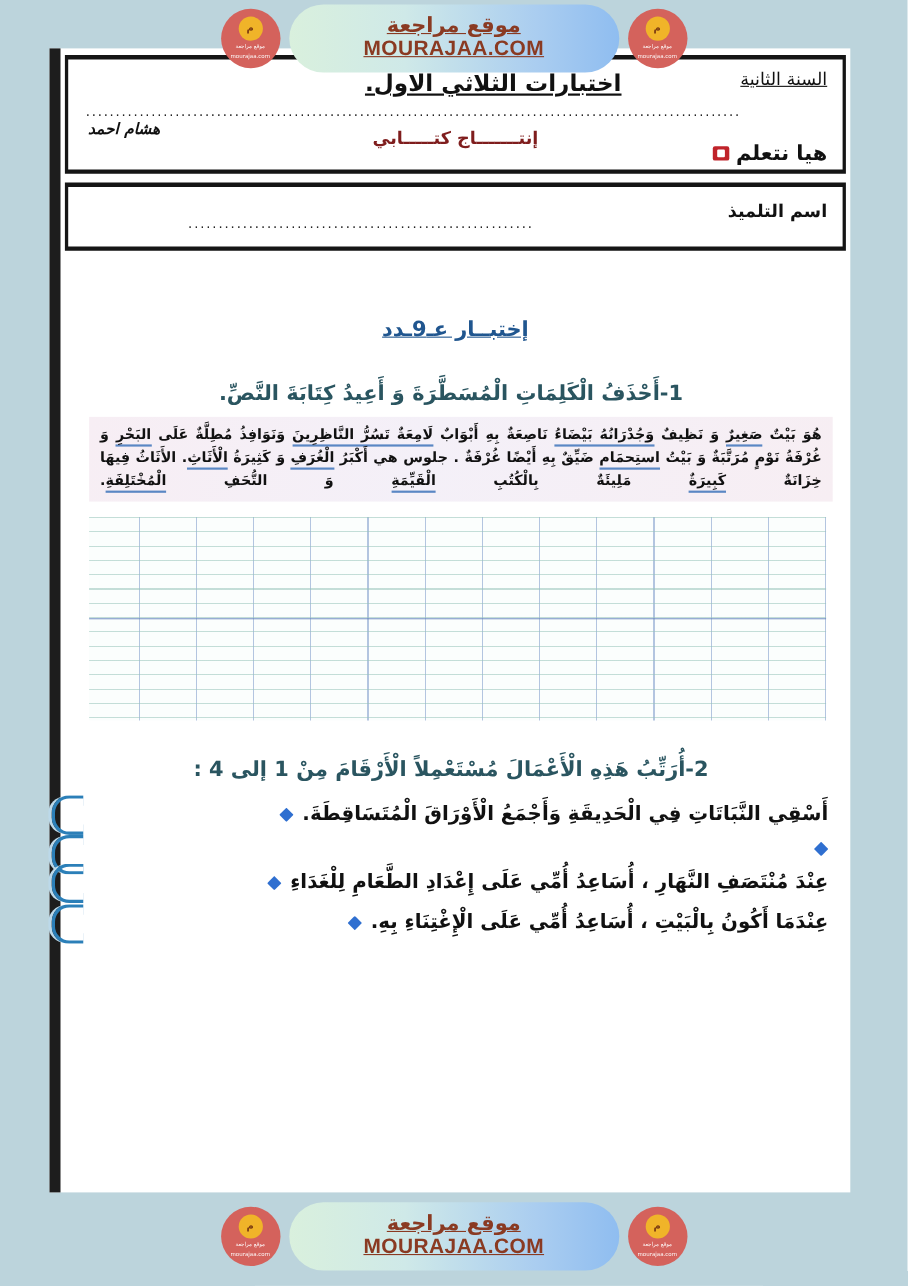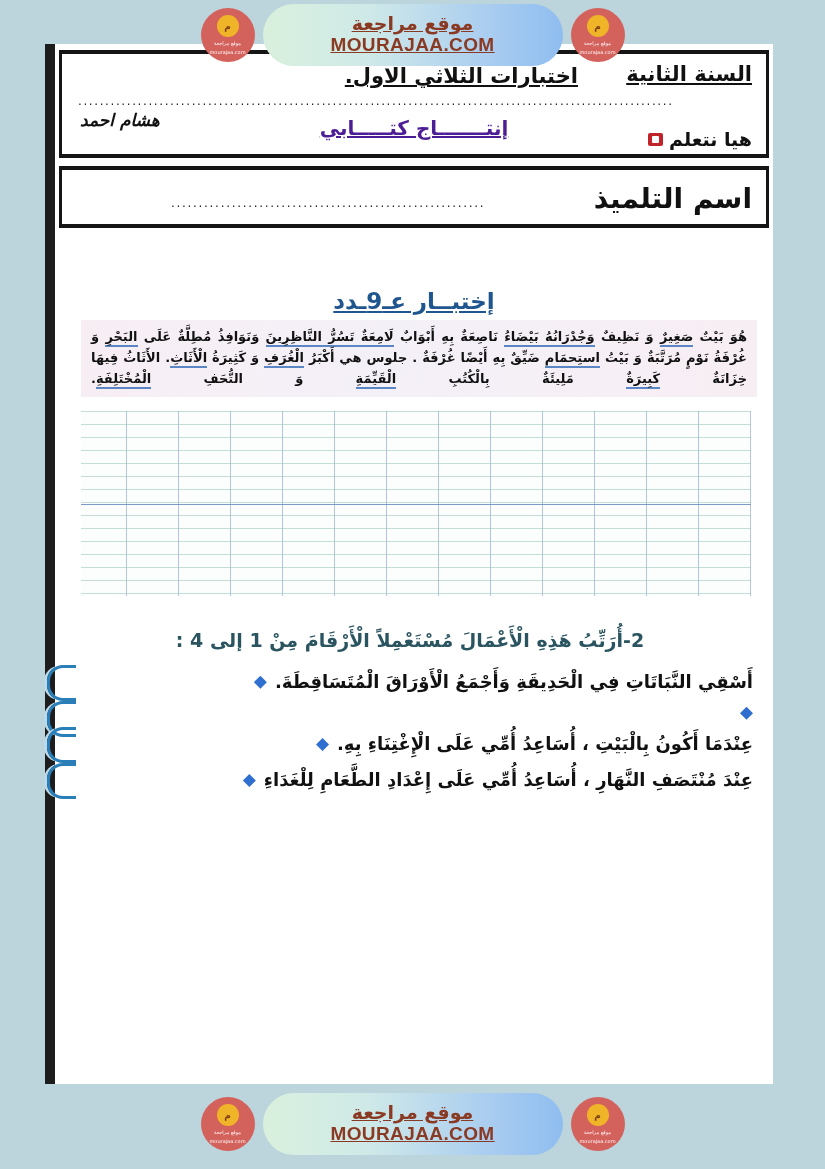--- a/index.html
+++ b/index.html
@@ -61,24 +61,24 @@
   .hdr-box{
     position:absolute;left:14px;right:4px;
     border-top:4px solid #151515;border-bottom:4px solid #151515;
     background:#fff;box-sizing:border-box;
   }
   .hdr-1{top:6px;height:108px;border-left:3px solid #151515;border-right:3px solid #151515;}
   .hdr-2{top:122px;height:62px;border-left:3px solid #151515;border-right:3px solid #151515;}
 
   .h-year{
     position:absolute;top:8px;right:14px;
-    font-size:21px;font-weight:bold;color:#111;text-decoration:underline;
+    font-size:16px;font-weight:normal;color:#111;text-decoration:underline;
   }
   .h-exam{
-    position:absolute;top:10px;right:188px;
+    position:absolute;top:10px;right:201px;
     font-size:21px;font-weight:bold;color:#111;text-decoration:underline;
   }
   .h-dots{
     position:absolute;top:40px;left:16px;right:16px;
     font-size:12px;color:#222;letter-spacing:1.6px;
     white-space:nowrap;overflow:hidden;direction:ltr;
   }
   .h-learn{
     position:absolute;top:74px;right:14px;
     font-size:19px;font-weight:bold;color:#111;
@@ -87,42 +87,42 @@
   .flag-icon{
     display:inline-block;width:15px;height:13px;background:#c0232a;
     border-radius:2px;position:relative;
   }
   .flag-icon::after{
     content:"";position:absolute;inset:3px 4px;background:#fff;
     border-radius:1px;
   }
   .h-prod{
     position:absolute;top:62px;left:0;right:0;text-align:center;
-    font-size:20px;font-weight:bold;color:#4c1d95;letter-spacing:1px;text-decoration:underline;
+    font-size:16px;font-weight:bold;color:#7f1d1d;letter-spacing:1px;
   }
   .h-sign{
     position:absolute;top:56px;left:18px;
-    font-size:17px;font-weight:bold;color:#111;font-style:italic;
+    font-size:14px;font-weight:bold;color:#111;font-style:italic;
   }
   .h-pupil{
     position:absolute;top:12px;right:14px;
-    font-size:28px;font-weight:bold;color:#111;
+    font-size:16px;font-weight:bold;color:#111;
   }
   .h-pupil-dots{
     position:absolute;top:26px;right:155px;width:440px;
     font-size:12px;color:#222;letter-spacing:1.7px;
     white-space:nowrap;overflow:hidden;direction:ltr;
   }
 
   
   .content{position:absolute;left:14px;right:4px;top:196px;bottom:0;}
 
   .exam-title{
     text-align:center;margin-top:48px;
-    font-size:23px;font-weight:bold;color:#20568f;
+    font-size:19px;font-weight:bold;color:#20568f;
     text-decoration:underline;letter-spacing:1px;
   }
 
   .q{
     margin:30px 18px 0 10px;text-align:center;
     font-size:19px;font-weight:bold;color:#2a5560;line-height:1.5;
   }
   .q1{margin-top:34px;}
 
   .passage{
@@ -213,20 +213,21 @@
 
   <div class="hdr-box hdr-2">
     <div class="h-pupil">اسم التلميذ</div>
     <div class="h-pupil-dots">.........................................................</div>
   </div>
 
   <div class="content">
 
     <div class="exam-title">إختبــار عـ9ـدد</div>
 
+    <div class="q q1">1-أَحْذَفُ الْكَلِمَاتِ الْمُسَطَّرَةَ وَ أَعِيدُ كِتَابَةَ النَّصِّ.</div>
 
     <div class="passage">
       هُوَ بَيْتٌ <u>صَغِيرٌ</u> وَ نَظِيفٌ <u>وَجُدْرَانُهُ بَيْضَاءُ</u> نَاصِعَةٌ بِهِ أَبْوَابٌ <u>لَامِعَةٌ تَسُرُّ النَّاظِرِينَ</u> وَنَوَافِذُ مُطِلَّةٌ عَلَى <u>البَحْرِ</u> وَ غُرْفَةُ نَوْمٍ مُرَتَّبَةٌ وَ بَيْتُ <u>استِحمَام</u> ضَيِّقٌ بِهِ أَيْضًا غُرْفَةٌ . جلوس هي أَكْبَرُ <u>الْغُرَفِ</u> وَ كَثِيرَةُ <u>الْأَثَاثِ</u>. الأَثَاثُ فِيهَا خِزَانَةٌ <u>كَبِيرَةٌ</u> مَلِيئَةٌ بِالْكُتُبِ <u>الْقَيِّمَةِ</u> وَ التُّحَفِ <u>الْمُخْتَلِفَةِ</u>.
     </div>
 
     <div class="ruled"></div>
 
     <div class="q">2-أُرَتِّبُ هَذِهِ الْأَعْمَالَ مُسْتَعْمِلاً الْأَرْقَامَ مِنْ 1 إلى 4 :</div>
 
     <div class="tasks">
@@ -234,26 +235,26 @@
         <span class="bullet"></span>
         <span class="task-text">أَسْقِي النَّبَاتَاتِ فِي الْحَدِيقَةِ وَأَجْمَعُ الْأَوْرَاقَ الْمُتَسَاقِطَةَ.</span>
         <span class="brace"></span>
       </div>
       <div class="task">
         <span class="bullet"></span>
         <span class="brace"></span>
       </div>
       <div class="task">
         <span class="bullet"></span>
+        <span class="task-text">عِنْدَ مُنْتَصَفِ النَّهَارِ ، أُسَاعِدُ أُمِّي عَلَى إِعْدَادِ الطَّعَامِ لِلْغَدَاءِ</span>
+        <span class="brace"></span>
+      </div>
+      <div class="task">
+        <span class="bullet"></span>
         <span class="task-text">عِنْدَمَا أَكُونُ بِالْبَيْتِ ، أُسَاعِدُ أُمِّي عَلَى الْإِغْتِنَاءِ بِهِ.</span>
-        <span class="brace"></span>
-      </div>
-      <div class="task">
-        <span class="bullet"></span>
-        <span class="task-text">عِنْدَ مُنْتَصَفِ النَّهَارِ ، أُسَاعِدُ أُمِّي عَلَى إِعْدَادِ الطَّعَامِ لِلْغَدَاءِ</span>
         <span class="brace"></span>
       </div>
     </div>
 
   </div>
 </div>
 
 <div class="wm wm-bot">
   <div class="wm-pill">
     <div class="wm-badge l">

